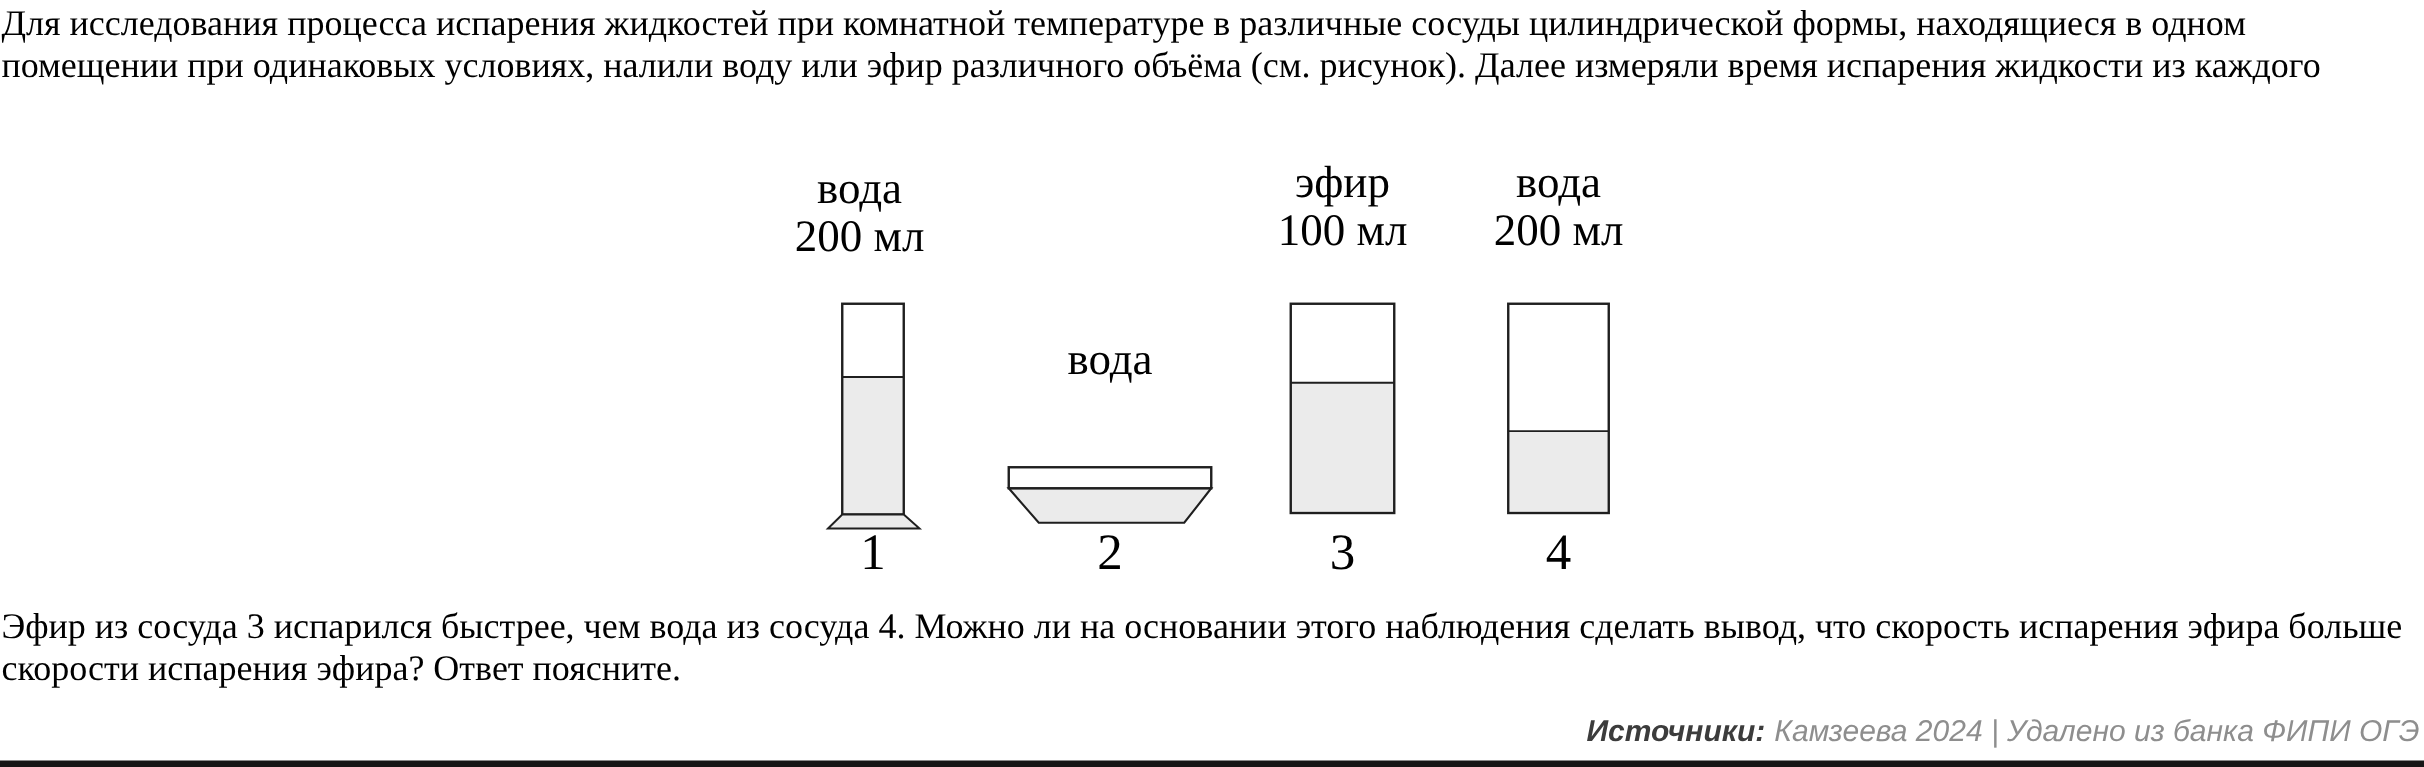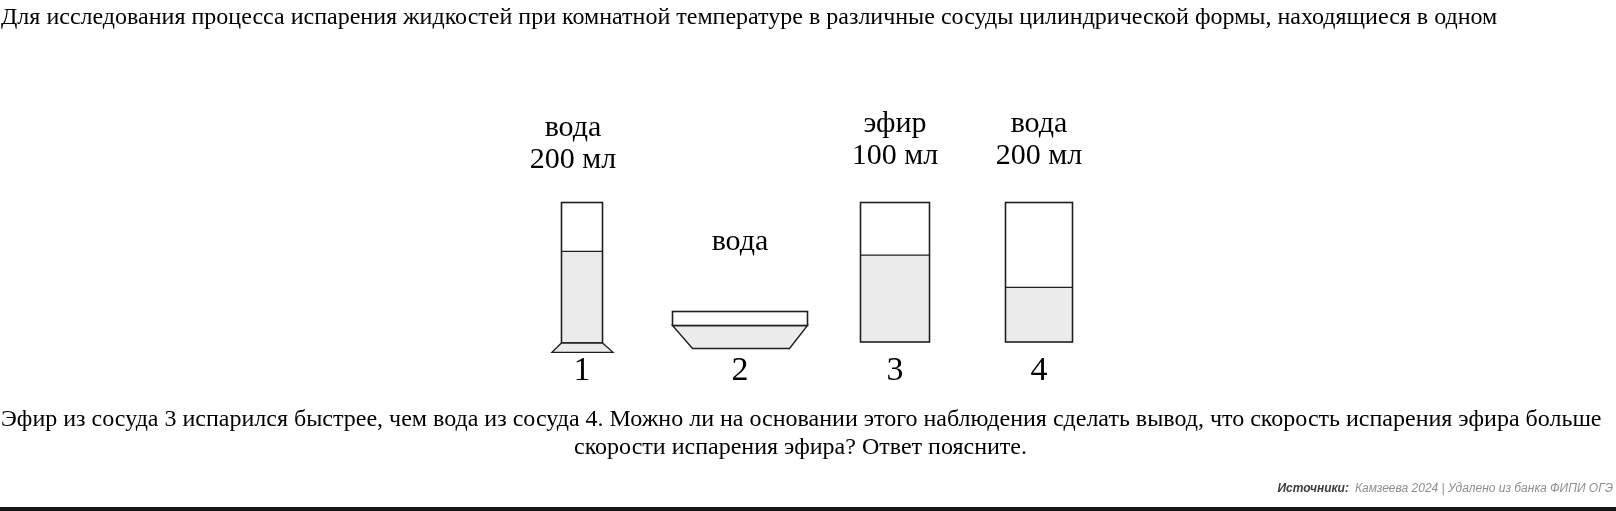--- a/index.html
+++ b/index.html
@@ -1,47 +1,48 @@
 <!DOCTYPE html>
 <html><head>
 <meta charset="utf-8">
 <style>
   html,body{margin:0;padding:0;background:#fff;}
   .page{position:relative;width:1616px;height:511px;background:#ffffff;overflow:hidden;
         font-family:"Liberation Serif",serif;color:#000;}
   .para{position:absolute;left:1px;right:16px;}
   .para .tline{white-space:nowrap;font-size:24px;line-height:28px;}
   .intro{top:2px;}
-  .question{top:404px;text-align:center;}
+  .question{top:404px;}
   .figure{position:absolute;left:0;top:0;width:1616px;height:401px;}
   .vessels-svg{position:absolute;left:480px;top:195px;}
   .vlabel{position:absolute;width:150px;text-align:center;
           font-size:30px;line-height:32px;color:#000;}
   .vlabel.v1{left:498px;top:110px;}
   .vlabel.v2{left:665px;top:224px;}
   .vlabel.v3{left:820px;top:106px;}
   .vlabel.v4{left:964px;top:106px;}
   .vnum{position:absolute;width:60px;text-align:center;font-size:34px;line-height:36px;}
   .vnum.n1{left:552px;top:351px;}
   .vnum.n2{left:710px;top:351px;}
   .vnum.n3{left:865px;top:351px;}
   .vnum.n4{left:1009px;top:351px;}
   .source{position:absolute;right:3px;top:476px;font-family:"Liberation Sans",sans-serif;
-          font-style:italic;font-size:12px;line-height:24px;white-space:nowrap;}
+          font-style:italic;font-size:20px;line-height:24px;white-space:nowrap;}
   .source .src-label{font-weight:bold;color:#3c3c3c;}
   .source .src-text{color:#8e8e8e;margin-left:6px;}
   .bottom-bar{position:absolute;left:0;right:0;bottom:0;height:4px;background:#161616;}
 </style>
 </head>
 <body>
 
 <div class="page">
 
   <div class="para intro">
     <div class="tline">Для исследования процесса испарения жидкостей при комнатной температуре в различные сосуды цилиндрической формы, находящиеся в одном</div>
+    <div class="tline">помещении при одинаковых условиях, налили воду или эфир различного объёма (см. рисунок). Далее измеряли время испарения жидкости из каждого</div>
   </div>
 
   <div class="figure">
 
     <svg class="vessels-svg" width="620" height="165" viewBox="480 195 620 165">
 
       <rect x="562.3" y="251.3" width="39.4" height="90.7" fill="#ebebeb"></rect>
       <line x1="561.5" y1="251.3" x2="602.5" y2="251.3" stroke="#1f1f1f" stroke-width="1.3"></line>
       <rect x="561.5" y="202.5" width="41" height="140.5" fill="none" stroke="#1f1f1f" stroke-width="1.6"></rect>
       <polygon points="552,352.3 561.5,343 602.5,343 613,352.3" fill="#ebebeb" stroke="#1f1f1f" stroke-width="1.3"></polygon>

